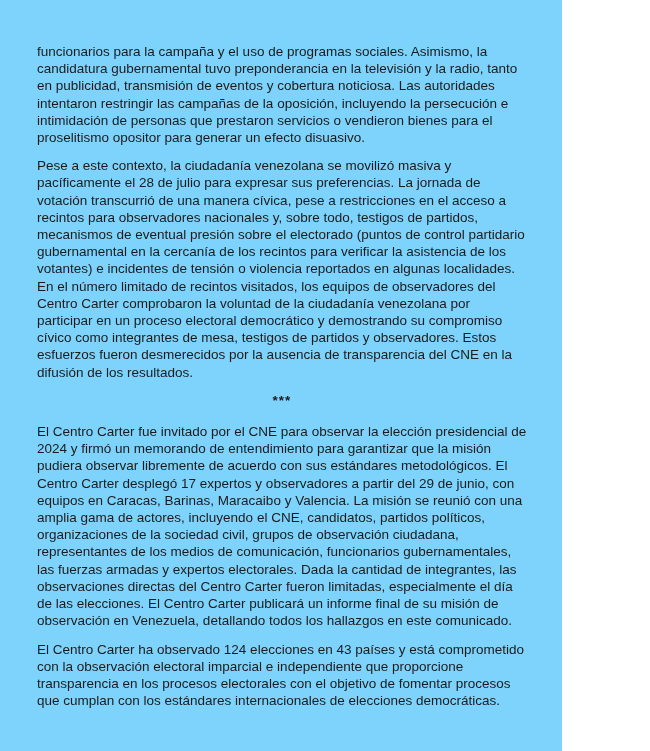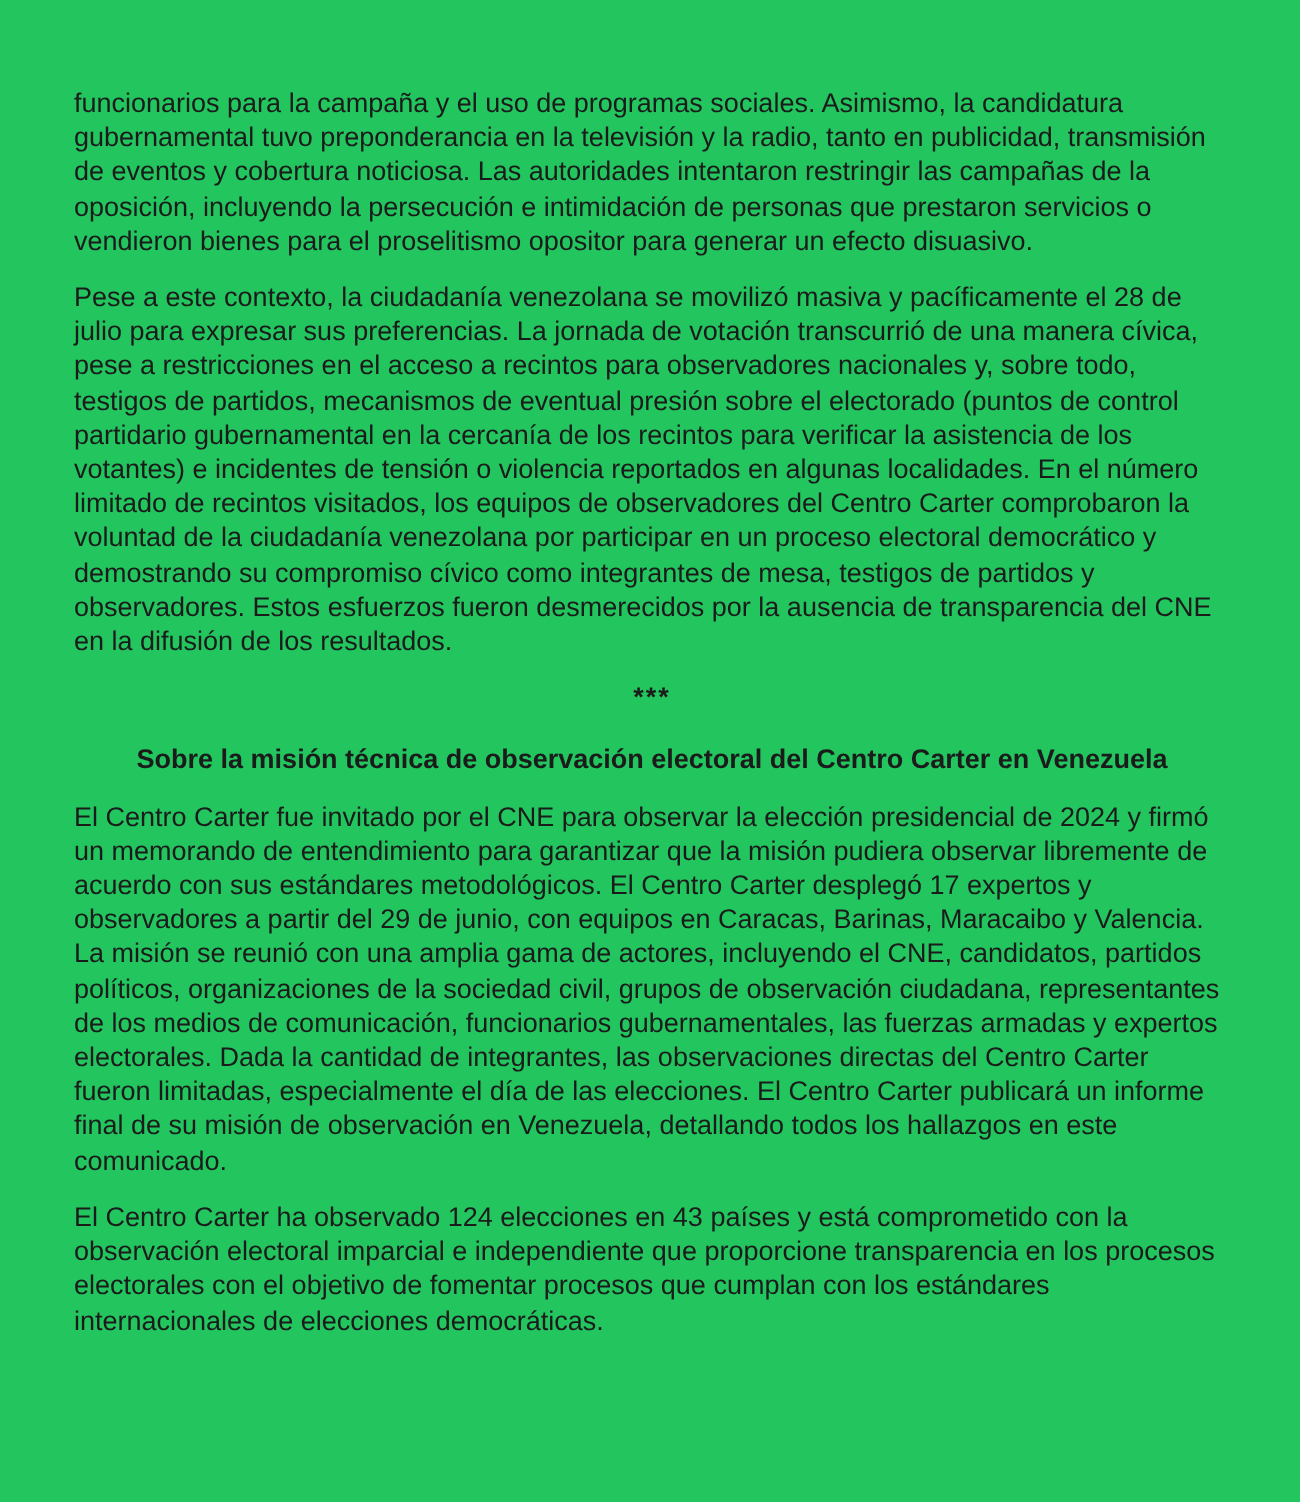--- a/index.html
+++ b/index.html
@@ -9,24 +9,24 @@
   }
   body {
     width: 650px;
     height: 751px;
     overflow: hidden;
     font-family: "Liberation Sans", "DejaVu Sans", sans-serif;
     color: #1b1b1b;
   }
   .page {
     box-sizing: border-box;
-    width: 650px;
+    width: 562px;
     height: 751px;
     padding: 43px 35px 0 37px;
-    background: #22c55e;
+    background: #7dd3fc;
   }
   .doc-text {
     font-size: 13.5px;
     line-height: 17.2px;
     text-align: left;
   }
   .doc-text p {
     margin: 0 0 11px 0;
   }
   .separator {
@@ -50,20 +50,19 @@
 
 <div class="page">
   <div class="doc-text">
 
     <p>funcionarios para la campaña y el uso de programas sociales. Asimismo, la candidatura gubernamental tuvo preponderancia en la televisión y la radio, tanto en publicidad, transmisión de eventos y cobertura noticiosa. Las autoridades intentaron restringir las campañas de la oposición, incluyendo la persecución e intimidación de personas que prestaron servicios o vendieron bienes para el proselitismo opositor para generar un efecto disuasivo.</p>
 
     <p>Pese a este contexto, la ciudadanía venezolana se movilizó masiva y pacíficamente el 28 de julio para expresar sus preferencias. La jornada de votación transcurrió de una manera cívica, pese a restricciones en el acceso a recintos para observadores nacionales y, sobre todo, testigos de partidos, mecanismos de eventual presión sobre el electorado (puntos de control partidario gubernamental en la cercanía de los recintos para verificar la asistencia de los votantes) e incidentes de tensión o violencia reportados en algunas localidades. En el número limitado de recintos visitados, los equipos de observadores del Centro Carter comprobaron la voluntad de la ciudadanía venezolana por participar en un proceso electoral democrático y demostrando su compromiso cívico como integrantes de mesa, testigos de partidos y observadores. Estos esfuerzos fueron desmerecidos por la ausencia de transparencia del CNE en la difusión de los resultados.</p>
 
     <div class="separator">***</div>
 
-    <div class="section-heading">Sobre la misión técnica de observación electoral del Centro Carter en Venezuela</div>
 
     <p>El Centro Carter fue invitado por el CNE para observar la elección presidencial de 2024 y firmó un memorando de entendimiento para garantizar que la misión pudiera observar libremente de acuerdo con sus estándares metodológicos. El Centro Carter desplegó 17 expertos y observadores a partir del 29 de junio, con equipos en Caracas, Barinas, Maracaibo y Valencia. La misión se reunió con una amplia gama de actores, incluyendo el CNE, candidatos, partidos políticos, organizaciones de la sociedad civil, grupos de observación ciudadana, representantes de los medios de comunicación, funcionarios gubernamentales, las fuerzas armadas y expertos electorales. Dada la cantidad de integrantes, las observaciones directas del Centro Carter fueron limitadas, especialmente el día de las elecciones. El Centro Carter publicará un informe final de su misión de observación en Venezuela, detallando todos los hallazgos en este comunicado.</p>
 
     <p>El Centro Carter ha observado 124 elecciones en 43 países y está comprometido con la observación electoral imparcial e independiente que proporcione transparencia en los procesos electorales con el objetivo de fomentar procesos que cumplan con los estándares internacionales de elecciones democráticas.</p>
 
   </div>
 </div>
 
 </body></html>

